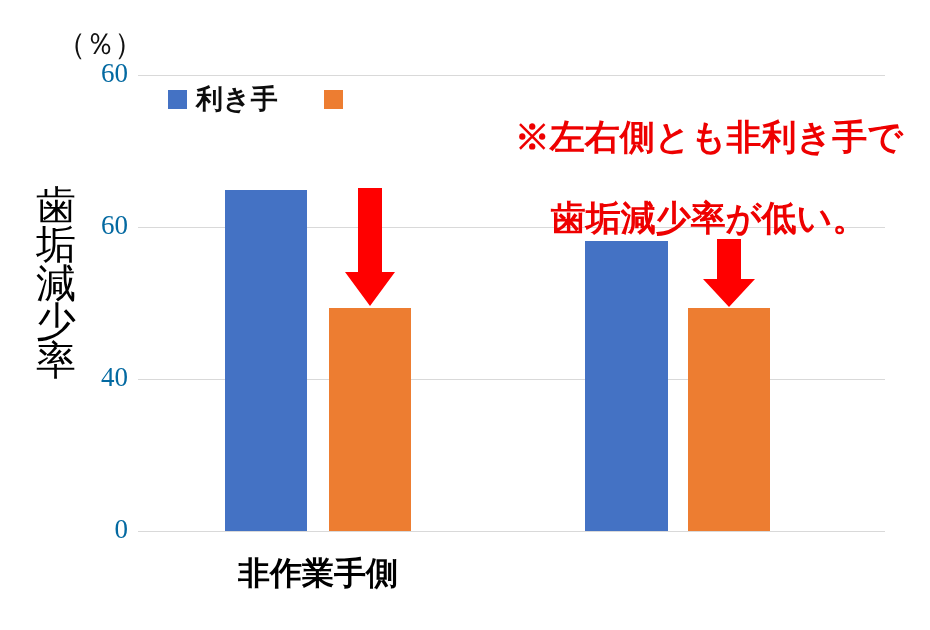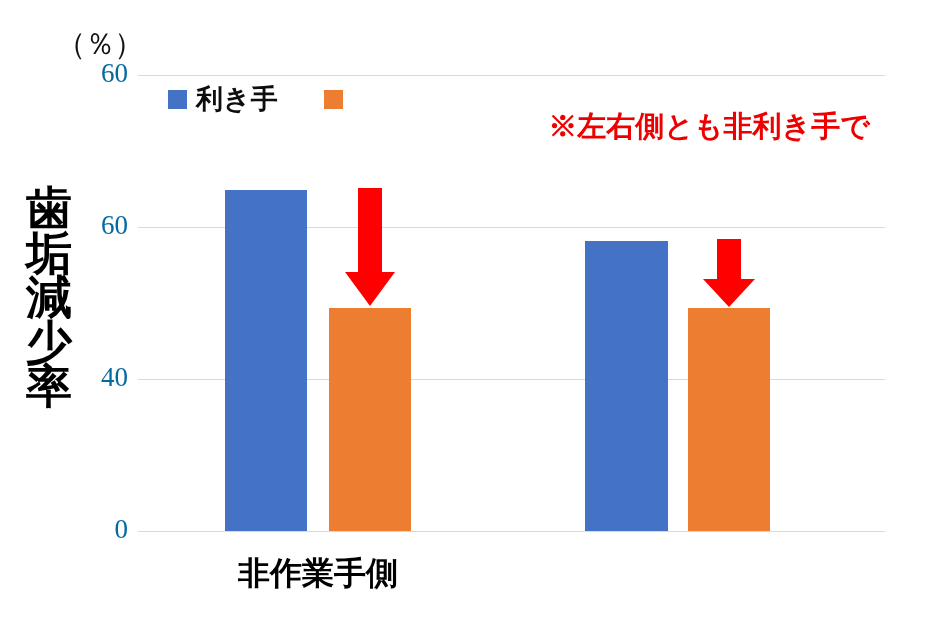--- a/index.html
+++ b/index.html
@@ -51,25 +51,25 @@
     left: 62px;
     width: 66px;
   }
 
   
   .yaxis-title {
     position: absolute;
     left: 26px;
     top: 186px;
     width: 60px;
-    font-size: 46px;
-    font-weight: bold;
+    font-size: 40px;
+    font-weight: normal;
     color: #000000;
     line-height: 0.97;
-    text-align: left;
+    text-align: center;
     letter-spacing: 0px;
     word-break: break-all;
   }
 
   
   .legend {
     position: absolute;
     left: 156px;
     top: 86px;
     display: flex;
@@ -96,21 +96,21 @@
   }
 
   
   .annotation {
     position: absolute;
     left: 514px;
     top: 76px;
     width: 390px;
     text-align: center;
     color: #ee0000;
-    font-size: 29px;
+    font-size: 35px;
     font-weight: bold;
     line-height: 1.16;
     white-space: pre-line;
   }
 
   
   .plot {
     position: absolute;
     left: 0; top: 0;
     width: 930px; height: 630px;
@@ -170,20 +170,21 @@
       <span class="legend-swatch" style="background:#4472C4;"></span>
       <span class="legend-label">利き手</span>
     </div>
     <div class="legend-item">
       <span class="legend-swatch" style="background:#ED7D31;"></span>
     </div>
   </div>
 
   <div class="annotation">
     <div>※左右側とも非利き手で</div>
+    <div>歯垢減少率が低い。</div>
   </div>
 
   <div class="plot">
 
     <div class="bar blue" style="left:225px; width:82px; height:341px;"></div>
     <div class="bar orange" style="left:329px; width:82px; height:223px;"></div>
 
     <div class="bar blue" style="left:585px; width:83px; height:290px;"></div>
     <div class="bar orange" style="left:688px; width:82px; height:223px;"></div>
 

